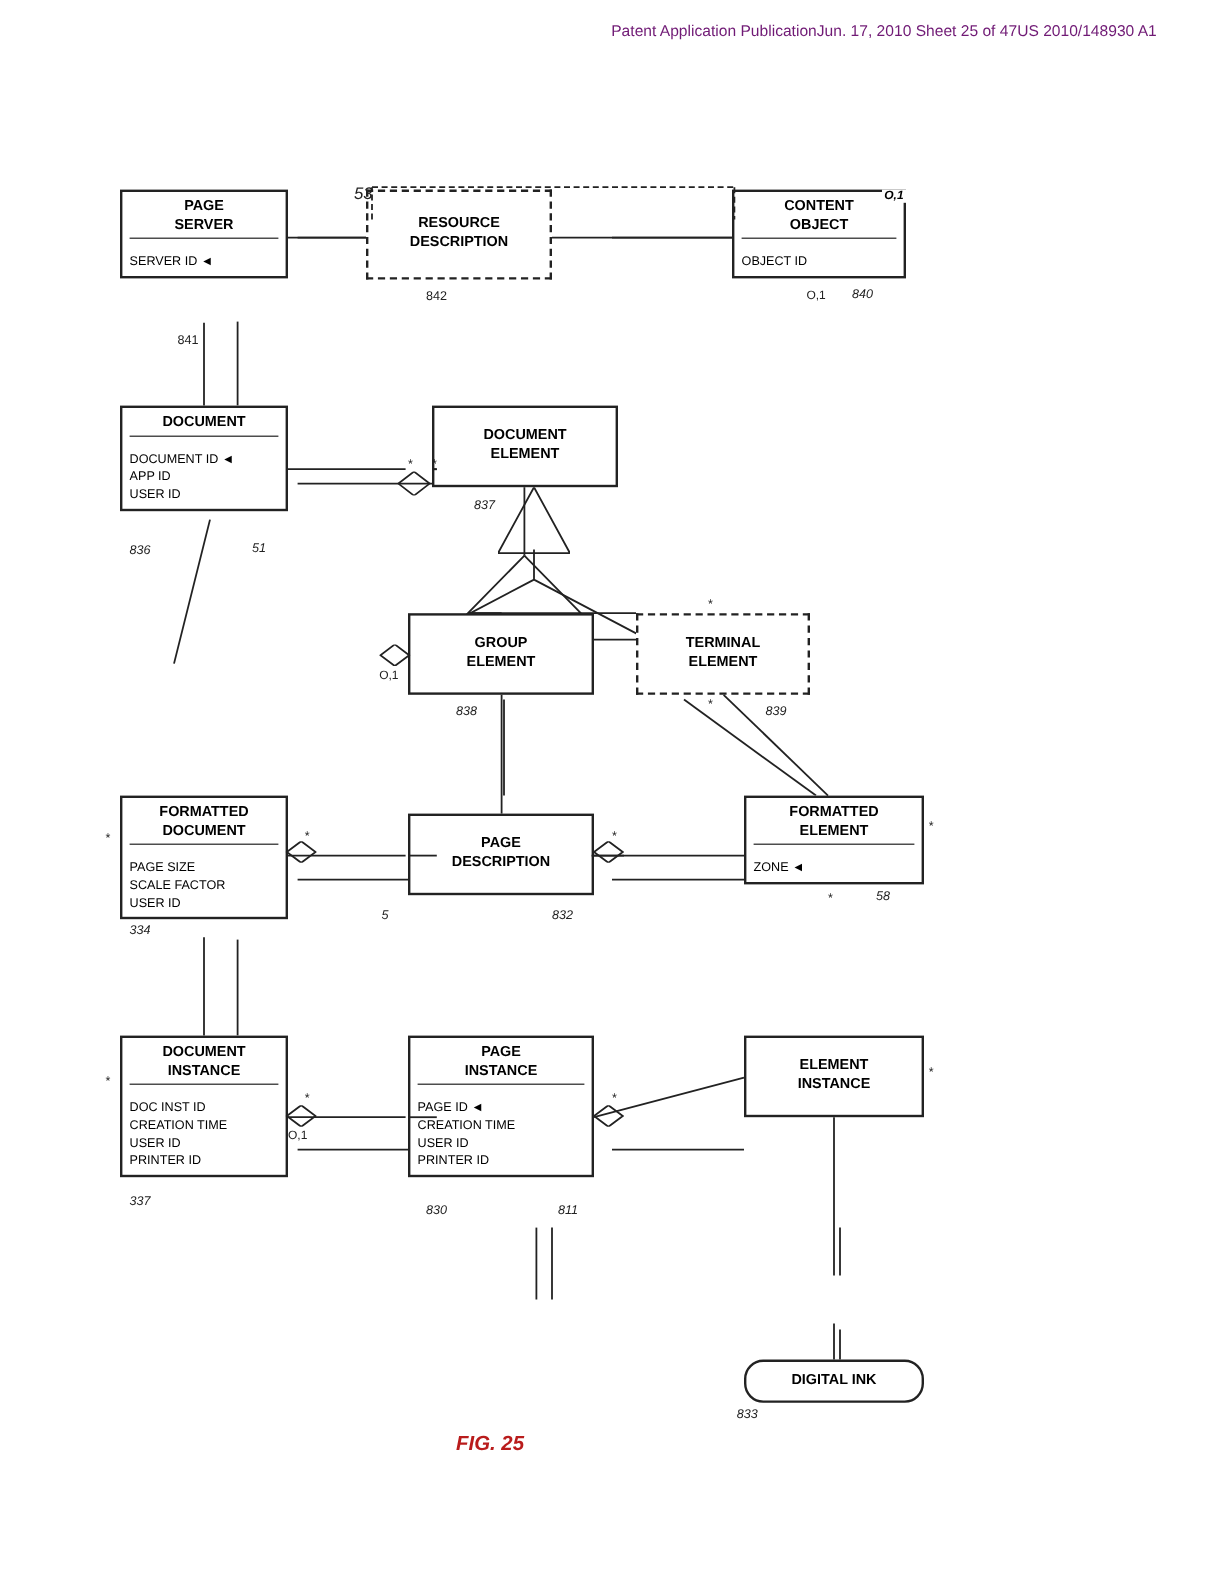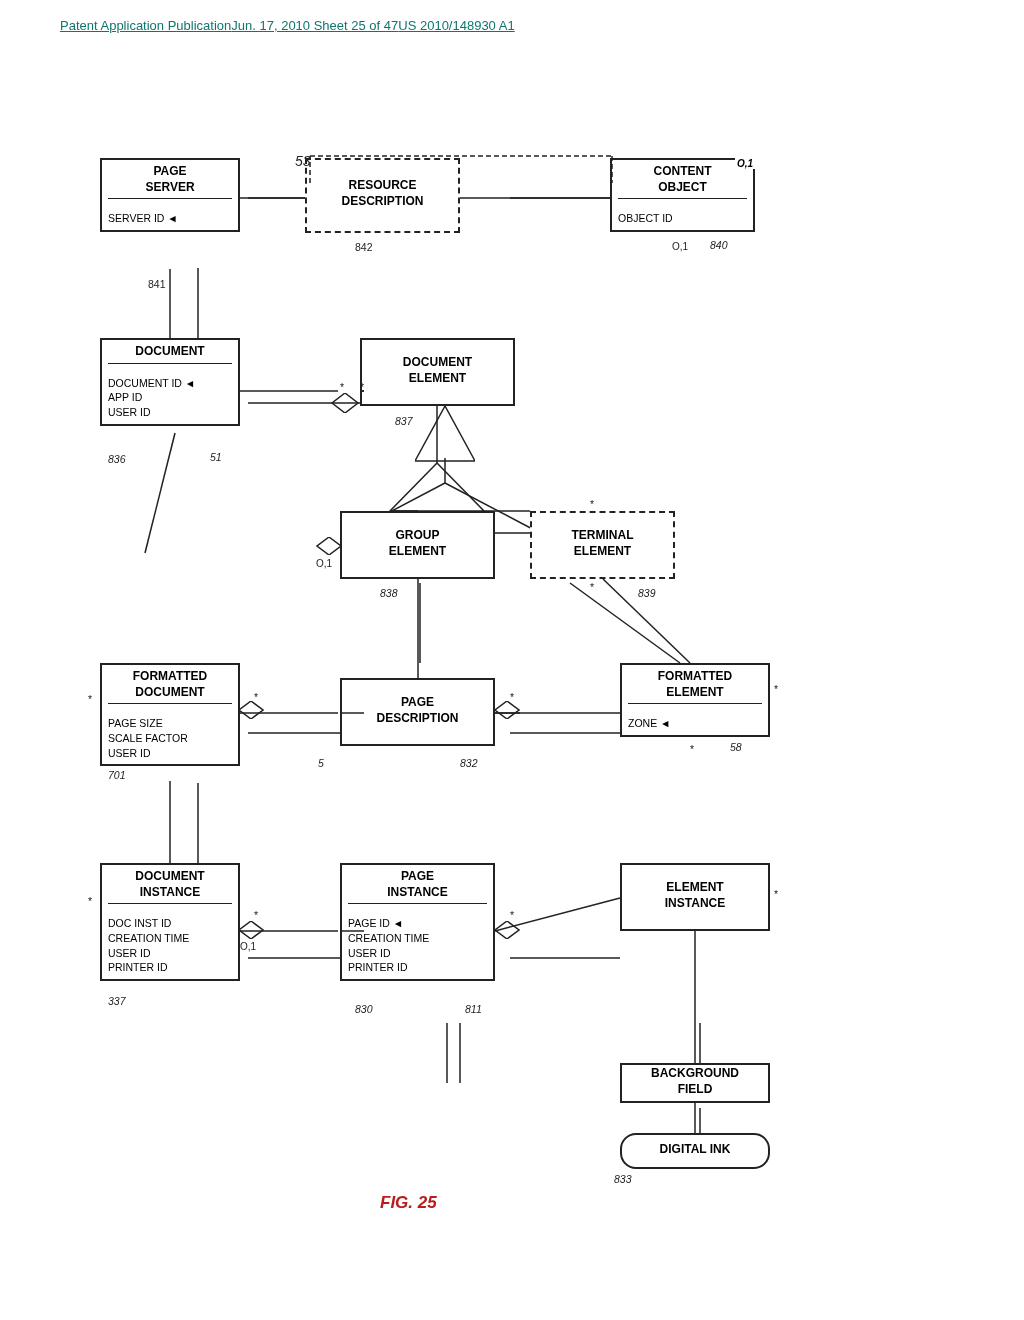--- a/index.html
+++ b/index.html
@@ -7,25 +7,24 @@
       background: #fff;
       font-family: Arial, sans-serif;
       width: 1024px;
       min-height: 1320px;
       position: relative;
       overflow: hidden;
     }
 
     .header {
       display: flex;
-      justify-content: flex-start;
+      justify-content: flex-end;
       padding: 18px 60px 0 60px;
       font-size: 13px;
-      color: #0f766e;
-      text-decoration: underline;
+      color: #701a75;
     }
 
     .diagram-area {
       position: relative;
       width: 100%;
       height: 1200px;
       margin-top: 10px;
     }
 
     
@@ -214,21 +213,21 @@
   <span class="annot" style="left:590px;top:538px;">*</span>
 
   <div class="box" style="left:100px; top:620px; width:140px;">
     <div class="box-title">FORMATTED<br>DOCUMENT</div>
     <div class="box-fields">
       <div>PAGE SIZE</div>
       <div>SCALE FACTOR</div>
       <div>USER ID</div>
     </div>
   </div>
-  <span class="annot" style="left:108px;top:726px; font-style:italic;">701</span>
+  <span class="annot" style="left:108px;top:726px; font-style:italic;">334</span>
 
   <span class="annot" style="left:88px;top:650px;">*</span>
 
   <div class="box" style="left:340px; top:635px; width:155px; height:68px; display:flex; align-items:center; justify-content:center; flex-direction:column;">
     <div class="box-title">PAGE<br>DESCRIPTION</div>
   </div>
   <span class="annot" style="left:318px;top:714px; font-style:italic;">5</span>
   <span class="annot" style="left:460px;top:714px; font-style:italic;">832</span>
 
   <svg style="position:absolute;left:238px;top:658px;width:26px;height:18px;">
@@ -291,23 +290,20 @@
   </svg>
   <span class="annot" style="left:510px;top:866px;">*</span>
 
   <div class="box" style="left:620px; top:820px; width:150px; height:68px; display:flex; align-items:center; justify-content:center; flex-direction:column;">
     <div class="box-title">ELEMENT<br>INSTANCE</div>
   </div>
 
   <span class="annot" style="left:774px;top:845px;">*</span>
 
 
-  <div class="box" style="left:620px; top:1020px; width:150px; height:40px; display:flex; align-items:center; justify-content:center;">
-    <div class="box-title">BACKGROUND<br>FIELD</div>
-  </div>
 
   <div class="box" style="left:620px; top:1090px; width:150px; height:36px; display:flex; align-items:center; justify-content:center;border-radius:16px;">
     <div class="box-title">DIGITAL INK</div>
   </div>
   <span class="annot" style="left:614px;top:1130px; font-style:italic;">833</span>
 
   <svg style="position:absolute;top:0;left:0;width:100%;height:100%;pointer-events:none;">
     <defs>
       <marker id="arrowhead" markerWidth="8" markerHeight="6" refX="6" refY="3" orient="auto">
         <polygon points="0 0, 8 3, 0 6" fill="#222"></polygon>

